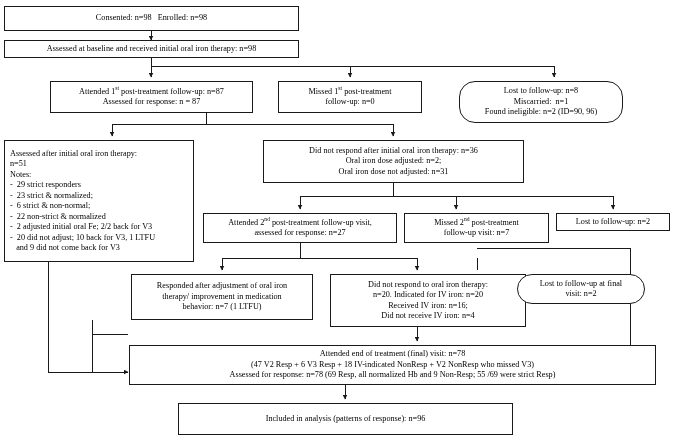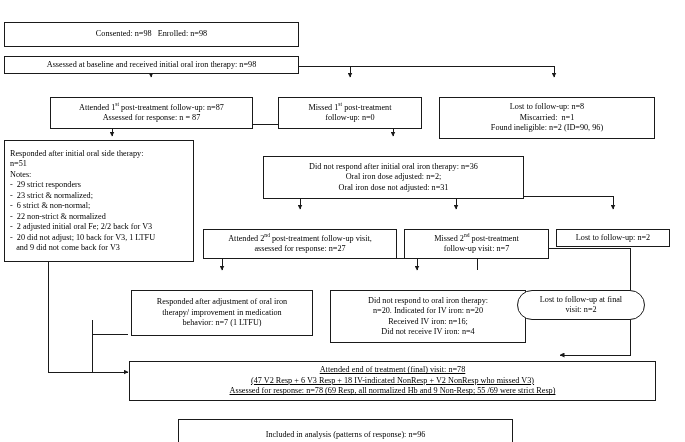--- a/index.html
+++ b/index.html
@@ -18,21 +18,21 @@
     background:#ffffff;
     color:#000000;
     font-size:8.2px;
     line-height:1.28;
     display:flex;
     flex-direction:column;
     justify-content:center;
     padding:2px 3px;
     white-space:pre-wrap;
   }
-  .box.center{align-items:center;text-align:center;margin-top:16px;}
+  .box.center{align-items:center;text-align:center;}
   .box.left{align-items:flex-start;text-align:left;padding-left:5px;}
   .line{display:block;}
   .line.hang{padding-left:7px;text-indent:-7px;text-align:right;}
   sup{font-size:0.68em;vertical-align:super;line-height:0;}
 </style>
 </head>
 <body>
 
 <div id="page">
 
@@ -93,28 +93,28 @@
   <div class="box center" style="left:50px;top:81px;width:203px;height:32px;">
     <span class="line">Attended 1<sup>st</sup> post-treatment follow-up: n=87</span>
     <span class="line">Assessed for response: n = 87</span>
   </div>
 
   <div class="box center" style="left:278px;top:81px;width:144px;height:32px;">
     <span class="line">Missed 1<sup>st</sup> post-treatment</span>
     <span class="line">follow-up: n=0</span>
   </div>
 
-  <div class="box center" style="left:439px;top:81px;width:216px;height:42px;">
+  <div class="box center" style="left:459px;top:81px;width:164px;height:42px;border-radius:16px;">
     <span class="line">Lost to follow-up: n=8</span>
     <span class="line">Miscarried:  n=1</span>
     <span class="line">Found ineligible: n=2 (ID=90, 96)</span>
   </div>
 
   <div class="box left" style="left:4px;top:140px;width:190px;height:122px;">
-    <span class="line">Responded after initial oral side therapy:</span>
+    <span class="line">Assessed after initial oral iron therapy:</span>
     <span class="line">n=51</span>
     <span class="line">Notes:</span>
     <span class="line hang">-  29 strict responders</span>
     <span class="line hang">-  23 strict &amp; normalized;</span>
     <span class="line hang">-  6 strict &amp; non-normal;</span>
     <span class="line hang">-  22 non-strict &amp; normalized</span>
     <span class="line hang">-  2 adjusted initial oral Fe; 2/2 back for V3</span>
     <span class="line hang">-  20 did not adjust; 10 back for V3, 1 LTFU</span>
     <span class="line">   and 9 did not come back for V3</span>
   </div>
@@ -150,21 +150,21 @@
     <span class="line">n=20. Indicated for IV iron: n=20</span>
     <span class="line">Received IV iron: n=16;</span>
     <span class="line">Did not receive IV iron: n=4</span>
   </div>
 
   <div class="box center" style="left:517px;top:274px;width:128px;height:30px;border-radius:15px;">
     <span class="line">Lost to follow-up at final</span>
     <span class="line">visit: n=2</span>
   </div>
 
-  <div class="box center" style="left:129px;top:345px;width:527px;height:40px;text-decoration:underline;">
+  <div class="box center" style="left:129px;top:345px;width:527px;height:40px;">
     <span class="line">Attended end of treatment (final) visit: n=78</span>
     <span class="line">(47 V2 Resp + 6 V3 Resp + 18 IV-indicated NonResp + V2 NonResp who missed V3)</span>
     <span class="line">Assessed for response: n=78 (69 Resp, all normalized Hb and 9 Non-Resp; 55 /69 were strict Resp)</span>
   </div>
 
   <div class="box center" style="left:178px;top:403px;width:335px;height:32px;">
     <span class="line">Included in analysis (patterns of response): n=96</span>
   </div>
 
 </div>

